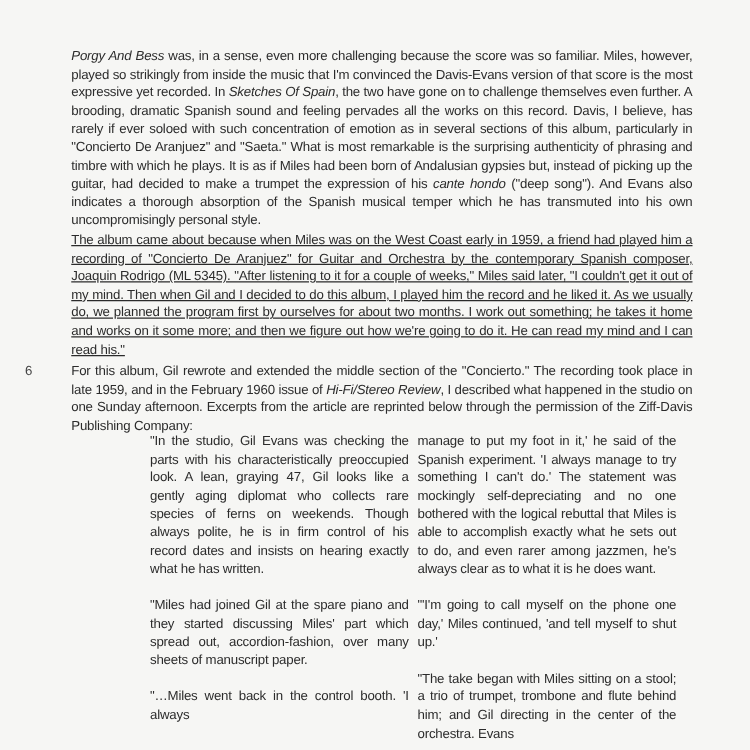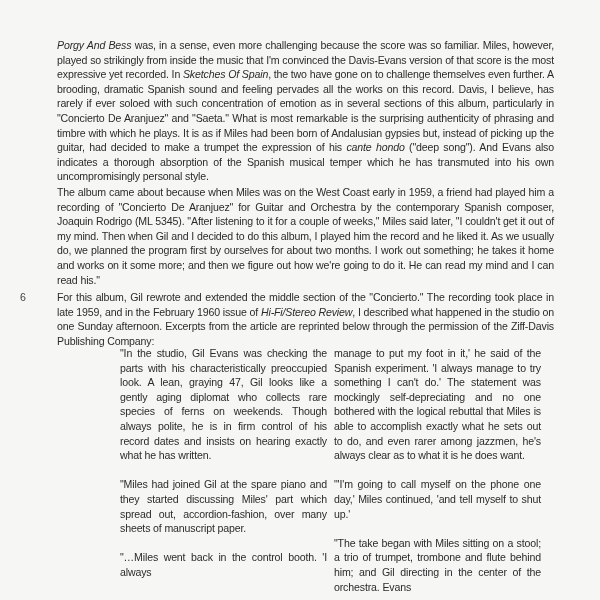--- a/index.html
+++ b/index.html
@@ -11,21 +11,21 @@
     position:relative;
   }
   .page { position:absolute; left:0; top:0; width:584px; height:600px; }
   .para {
     position:absolute; left:57px; width:497px;
     font-size:10.6px; line-height:14.6px;
     text-align:justify; letter-spacing:-0.15px;
     margin:0;
   }
   .p1 { top:38px; }
-  .p2 { top:185px; }
+  .p2 { top:185px;text-decoration:underline; }
   .p3 { top:290px; }
   .pagenum {
     position:absolute; left:20px; top:290px;
     font-size:10.6px; line-height:14.6px; color:#444;
   }
   .col {
     position:absolute; top:346px; width:207px;
     font-size:10.6px; line-height:14.6px;
     text-align:justify; letter-spacing:-0.15px;
   }

